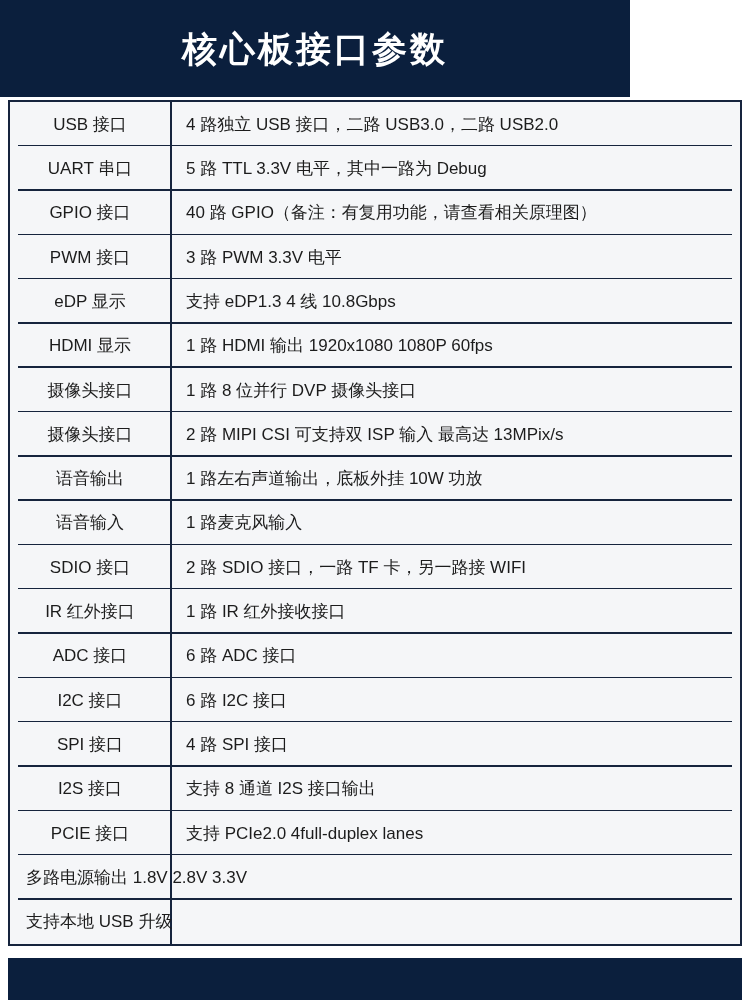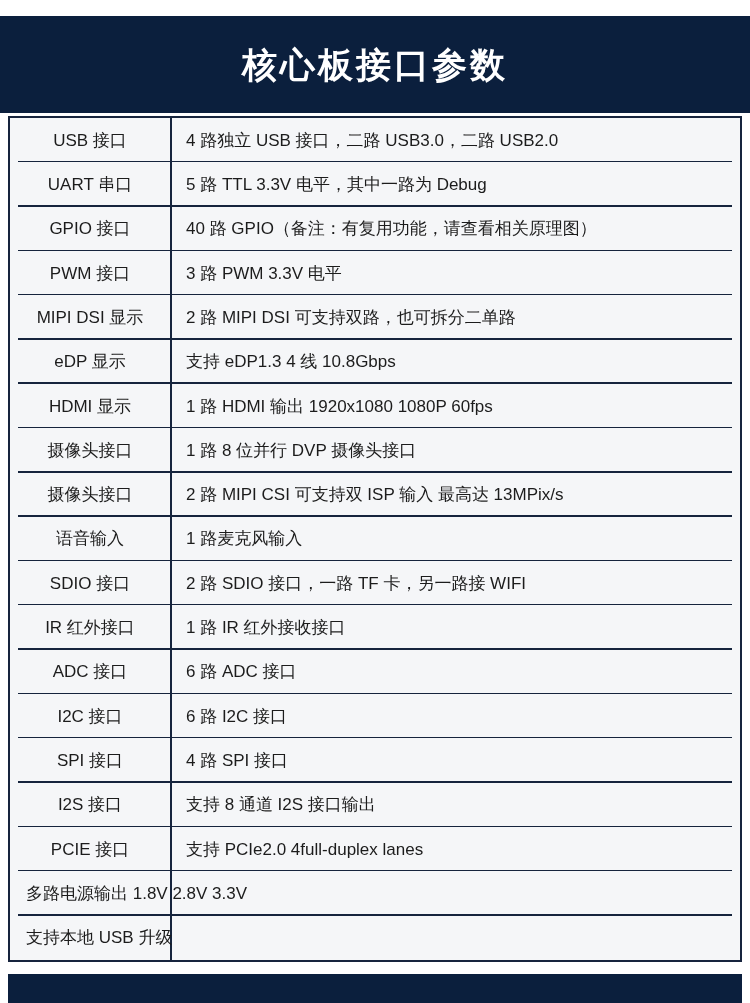--- a/index.html
+++ b/index.html
@@ -6,27 +6,26 @@
   .page {
     position: relative;
     width: 750px;
     height: 1003px;
     background: #ffffff;
     overflow: hidden;
     font-family: "Liberation Sans", "DejaVu Sans", sans-serif;
     color: var(--text, #1c1c1c);
   }
   .banner {
-    width: 750px;
+    width: 630px;
     height: 97px;
     background: var(--navy, #0b1f3d);
     display: flex;
     align-items: center;
     justify-content: center;
-    margin-top: 16px;
   }
   .banner .title {
     color: #ffffff;
     font-size: 35px;
     font-weight: 600;
     letter-spacing: 3px;
     line-height: 1;
   }
   .spec-table {
     box-sizing: border-box;
@@ -114,25 +113,20 @@
     <div class="cell-value">40 路 GPIO（备注：有复用功能，请查看相关原理图）</div>
     <div class="sep"></div>
   </div>
 
   <div class="row">
     <div class="cell-label">PWM 接口</div>
     <div class="cell-value">3 路 PWM 3.3V 电平</div>
     <div class="sep"></div>
   </div>
 
-  <div class="row">
-    <div class="cell-label">MIPI DSI 显示</div>
-    <div class="cell-value">2 路 MIPI DSI 可支持双路，也可拆分二单路</div>
-    <div class="sep"></div>
-  </div>
 
   <div class="row">
     <div class="cell-label">eDP 显示</div>
     <div class="cell-value">支持 eDP1.3 4 线 10.8Gbps</div>
     <div class="sep"></div>
   </div>
 
   <div class="row">
     <div class="cell-label">HDMI 显示</div>
     <div class="cell-value">1 路 HDMI 输出 1920x1080 1080P 60fps</div>
@@ -144,20 +138,25 @@
     <div class="cell-value">1 路 8 位并行 DVP 摄像头接口</div>
     <div class="sep"></div>
   </div>
 
   <div class="row">
     <div class="cell-label">摄像头接口</div>
     <div class="cell-value">2 路 MIPI CSI 可支持双 ISP 输入 最高达 13MPix/s</div>
     <div class="sep"></div>
   </div>
 
+  <div class="row">
+    <div class="cell-label">语音输出</div>
+    <div class="cell-value">1 路左右声道输出，底板外挂 10W 功放</div>
+    <div class="sep"></div>
+  </div>
 
   <div class="row">
     <div class="cell-label">语音输入</div>
     <div class="cell-value">1 路麦克风输入</div>
     <div class="sep"></div>
   </div>
 
   <div class="row">
     <div class="cell-label">SDIO 接口</div>
     <div class="cell-value">2 路 SDIO 接口，一路 TF 卡，另一路接 WIFI</div>

